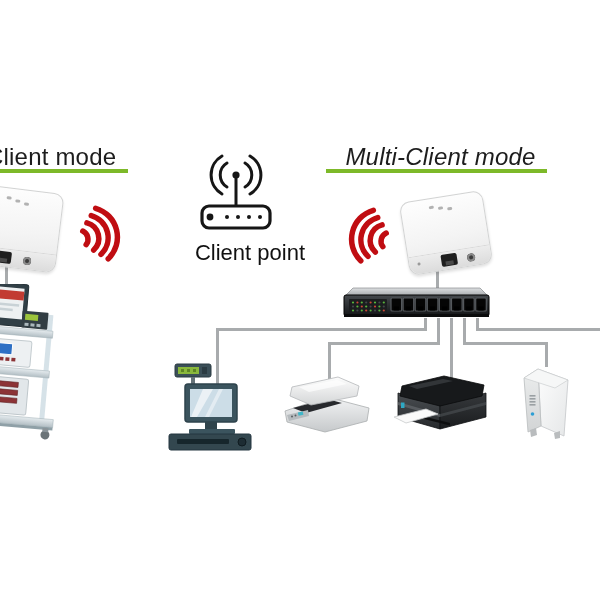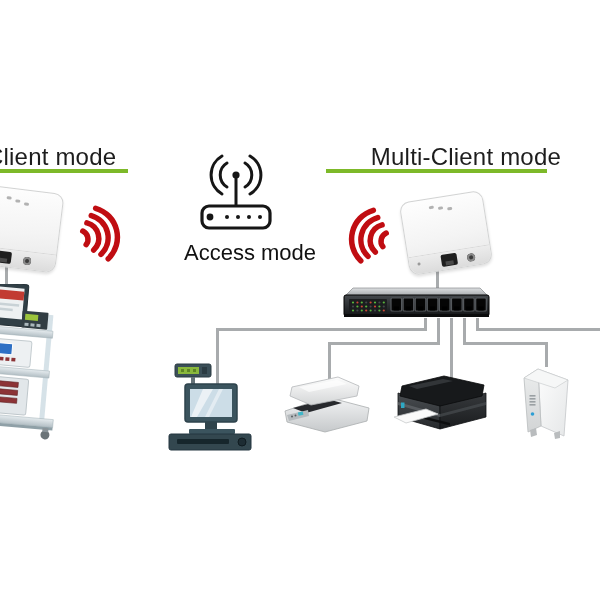--- a/index.html
+++ b/index.html
@@ -25,40 +25,40 @@
   .adapter .led{position:absolute;width:5px;height:3px;border-radius:2px;background:#b2b2b2;}
 </style>
 </head>
 <body>
 
 <div id="stage">
 
   <div class="abs title" style="left:-14px;top:143px;">Client mode</div>
   <div class="abs underline" style="left:-91px;top:169px;width:219px;"></div>
 
-  <div class="abs title" style="left:340px;top:143px;width:221px;text-align:right;">Multi-Client mode</div>
+  <div class="abs title" style="left:330px;top:143px;width:221px;text-align:center;font-style:italic;">Multi-Client mode</div>
   <div class="abs underline" style="left:326px;top:169px;width:221px;"></div>
 
   <svg class="abs" style="left:196px;top:150px;" width="80" height="82" viewBox="0 0 80 82">
     <g fill="none" stroke="#161616" stroke-width="3" stroke-linecap="round">
       <path d="M26,6 A22,22 0 0 0 26,44"></path>
       <path d="M31,13 A14,14 0 0 0 31,37"></path>
       <path d="M49,13 A14,14 0 0 1 49,37"></path>
       <path d="M54,6 A22,22 0 0 1 54,44"></path>
       <line x1="40" y1="25" x2="40" y2="56"></line>
     </g>
     <circle cx="40" cy="25" r="3.6" fill="#161616"></circle>
     <rect x="6" y="56" width="68" height="22" rx="7" fill="#ffffff" stroke="#161616" stroke-width="3.2"></rect>
     <circle cx="14" cy="67" r="3.4" fill="#161616"></circle>
     <circle cx="31" cy="67" r="2" fill="#161616"></circle>
     <circle cx="42" cy="67" r="2" fill="#161616"></circle>
     <circle cx="53" cy="67" r="2" fill="#161616"></circle>
     <circle cx="64" cy="67" r="2" fill="#161616"></circle>
   </svg>
-  <div class="abs label" style="left:170px;top:240px;width:160px;">Access mode</div>
+  <div class="abs label" style="left:170px;top:240px;width:160px;">Client point</div>
 
   <svg class="abs" style="left:78px;top:204px;transform:rotate(-14deg) scaleX(-1);" width="44" height="60" viewBox="0 0 44 60">
     <g fill="none" stroke="#c00d12" stroke-width="5.5" stroke-linecap="round">
       <path d="M38,23 A9,9 0 0 0 38,37"></path>
       <path d="M32,16 A16,16 0 0 0 32,44"></path>
       <path d="M26,10 A23,23 0 0 0 26,50"></path>
       <path d="M20,4  A30,30 0 0 0 20,56"></path>
     </g>
   </svg>
   <svg class="abs" style="left:347px;top:206px;transform:rotate(14deg);" width="44" height="60" viewBox="0 0 44 60">

